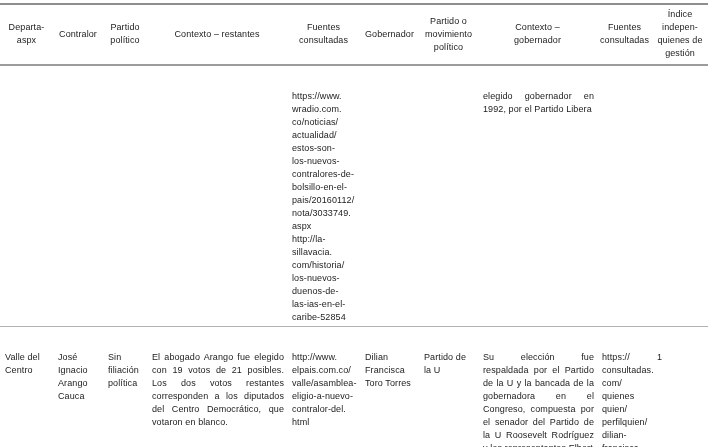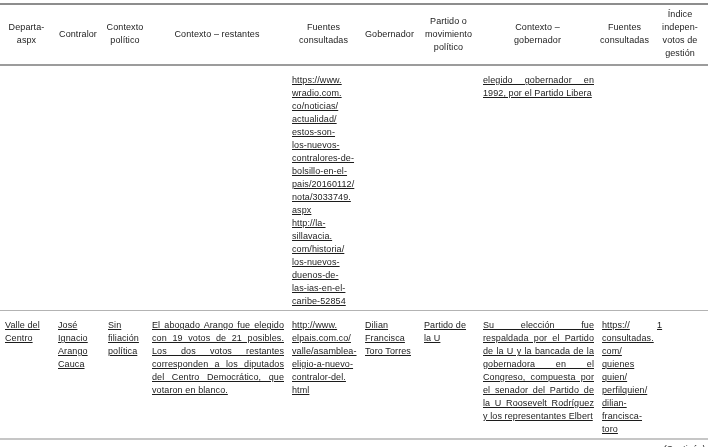--- a/index.html
+++ b/index.html
@@ -29,23 +29,22 @@
     text-align: center;
     vertical-align: middle;
     white-space: pre-line;
     padding: 3px 1px 4px 1px;
     border-top: 2px solid #8d8d8d;
     border-bottom: 2px solid #9c9c9c;
     letter-spacing: 0.1px;
   }
   table.datatable td {
     vertical-align: top;
-    padding: 8px 3px 2px 5px;
+    padding: 24px 3px 2px 5px;
     letter-spacing: 0.1px;
-    text-decoration: underline;
   }
   tr.row-2 td {
     border-top: 1px solid #b3b3b3;
   }
   tr.row-last td {
     border-bottom: 2px solid #c6c6c6;
   }
   td.pre { white-space: pre-line; }
   td.just { text-align: justify; hyphens: none; }
   td.c1 { padding-left: 8px; }
@@ -82,36 +81,36 @@
         <col style="width:59px">
         <col style="width:119px">
         <col style="width:55px">
         <col style="width:56px">
     </colgroup>
     <thead>
       <tr>
         <th>Departa-
 aspx</th>
         <th>Contralor</th>
-        <th>Contexto
+        <th>Partido
 político</th>
         <th>Contexto – restantes</th>
         <th>Fuentes
 consultadas</th>
         <th>Gobernador</th>
         <th>Partido o
 movimiento
 político</th>
         <th>Contexto –
 gobernador</th>
         <th>Fuentes
 consultadas</th>
         <th>Índice
 indepen-
-votos de
+quienes de
 gestión</th>
       </tr>
     </thead>
     <tbody>
       <tr class="row-1">
         <td class="c1"></td>
         <td class="c2"></td>
         <td class="c3"></td>
         <td class="c4 just"></td>
         <td class="c5 pre">https://www.

